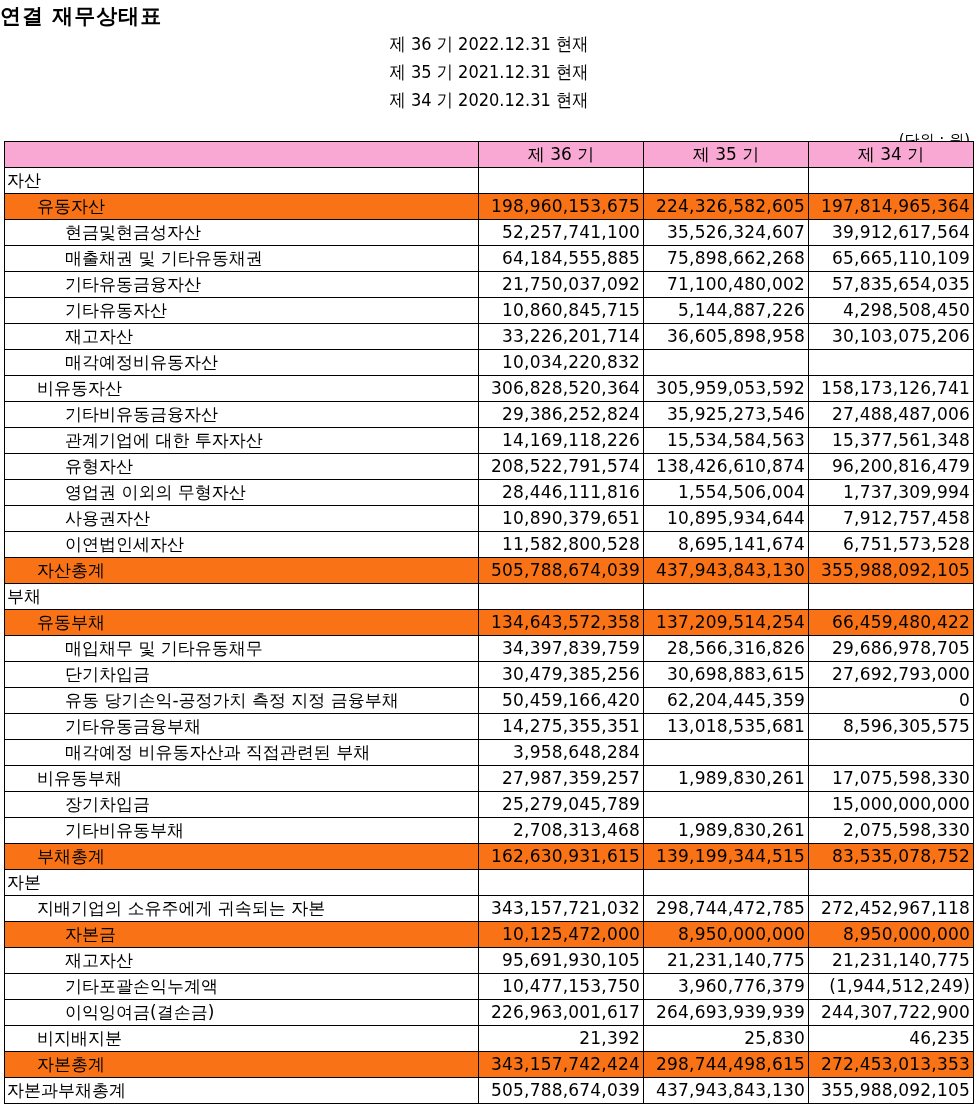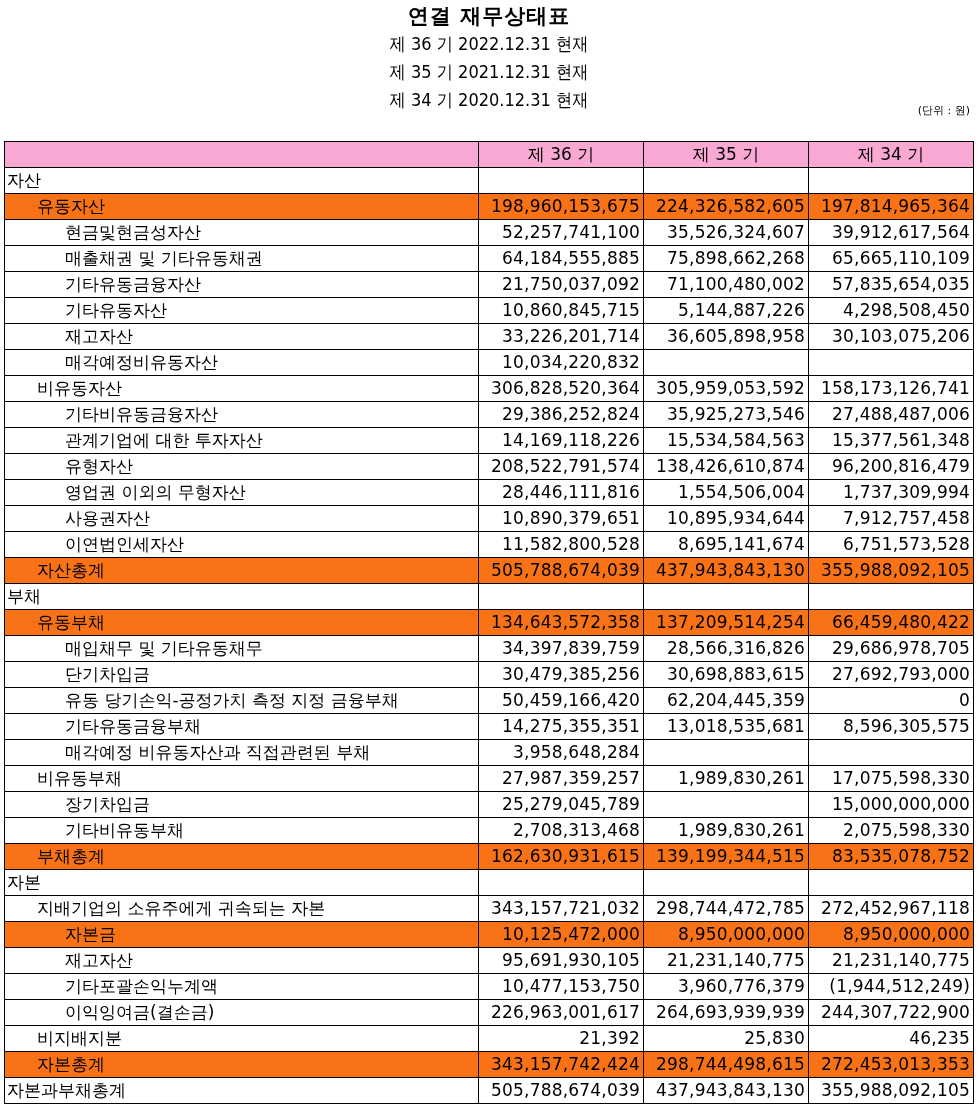--- a/index.html
+++ b/index.html
@@ -1,30 +1,30 @@
 <!DOCTYPE html>
 <html><head>
   <meta charset="utf-8">
   <style>
     html, body { margin: 0; padding: 0; background: #ffffff; }
     body {
       width: 978px; height: 1109px; overflow: hidden; position: relative;
       font-family: "DejaVu Sans", sans-serif; color: #000;
     }
     .title {
-      position: absolute; left: 0; width: 978px; top: 2px; text-align: center;
+      position: absolute; left: 0; width: 978px; top: 2px; 
       font-size: 21px; font-weight: bold; line-height: 28px; letter-spacing: 1px;
     }
     .period {
       position: absolute; left: 0; width: 978px; text-align: center;
       font-size: 18px; line-height: 26px; transform: scaleX(0.9);
     }
     .p1 { top: 31px; } .p2 { top: 59px; } .p3 { top: 87px; }
     .unit {
-      position: absolute; right: 8px; top: 99px; font-size: 11px; line-height: 24px; margin-left: 25px;
+      position: absolute; right: 8px; top: 128px; font-size: 15px; line-height: 24px; margin-left: 25px;
     }
     table.bs {
       position: absolute; left: 4px; top: 141px;
       border-collapse: collapse; table-layout: fixed;
       width: 969px;
     }
     table.bs col.c-label { width: 474px; }
     table.bs col.c-val { width: 165px; }
     table.bs td, table.bs th {
       border: 1px solid #000; height: 25px; padding: 0 2px;

